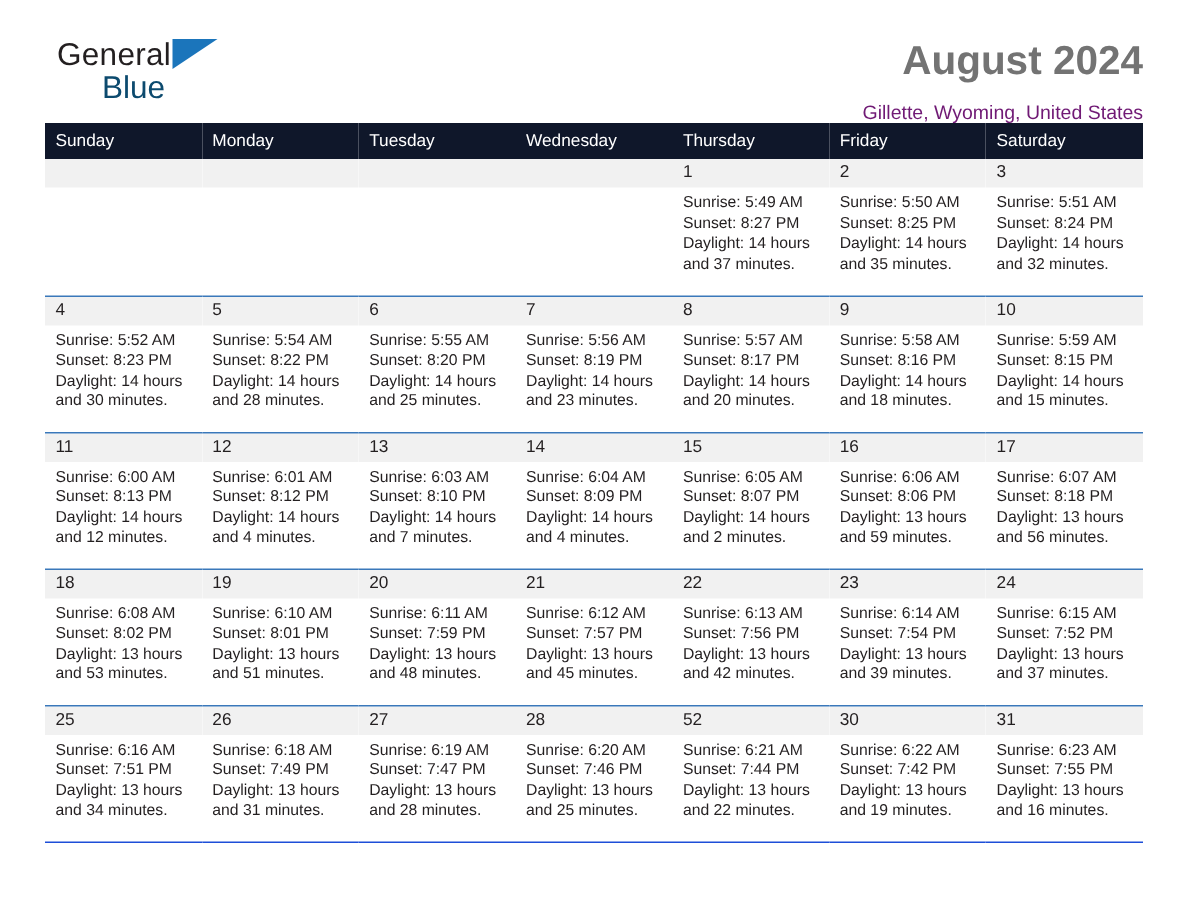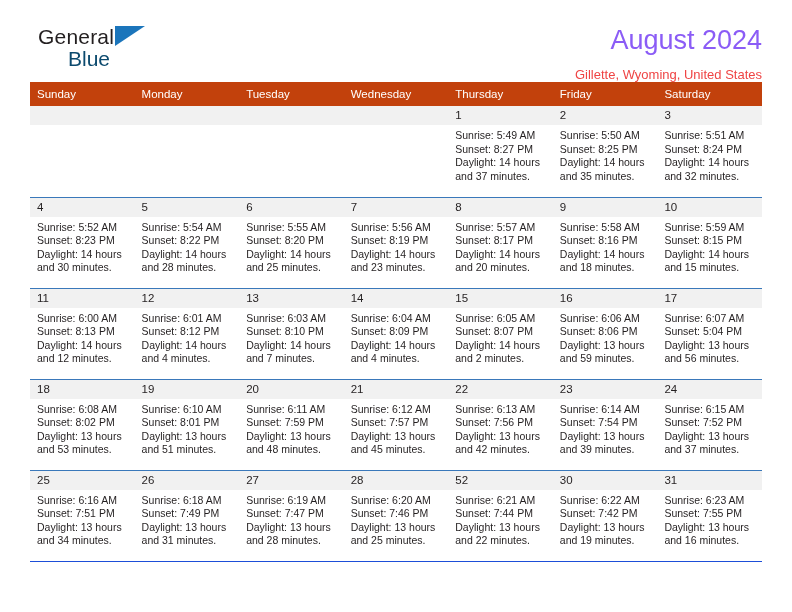--- a/index.html
+++ b/index.html
@@ -63,40 +63,40 @@
     margin-top: 1px;
     padding-left: 30px;
     display: block;
   }
 
   .title-block {
     text-align: right;
   }
   .cal-title {
     font-size: 27px;
-    font-weight: normal;
-    color: #8b5cf6;
+    font-weight: bold;
+    color: #737373;
     line-height: 1.1;
     margin: 0;
   }
   .cal-subtitle {
     font-size: 13px;
-    color: #ef4444;
+    color: #701a75;
     margin-top: 11px;
   }
 
   
   .calendar {
     width: 732px;
     border-collapse: collapse;
     table-layout: fixed;
     margin-top: 10px;
   }
   .calendar th {
-    background: #c2410c;
+    background: #0f172a;
     color: #ffffff;
     font-size: 11.5px;
     font-weight: normal;
     text-align: left;
     padding: 6px 0 6px 7px;
     height: 20px;
     box-sizing: border-box;
   }
   .calendar td {
     vertical-align: top;
@@ -313,21 +313,21 @@
             <div class="daybody">
               <div>Sunrise: 6:06 AM</div>
               <div>Sunset: 8:06 PM</div>
               <div class="daylight">Daylight: 13 hours and 59 minutes.</div>
             </div>
           </td>
           <td class="day-cell">
             <span class="daynum">17</span>
             <div class="daybody">
               <div>Sunrise: 6:07 AM</div>
-              <div>Sunset: 5:04 PM</div>
+              <div>Sunset: 8:18 PM</div>
               <div class="daylight">Daylight: 13 hours and 56 minutes.</div>
             </div>
           </td>
         </tr>
         <tr class="week-row">
           <td class="day-cell">
             <span class="daynum">18</span>
             <div class="daybody">
               <div>Sunrise: 6:08 AM</div>
               <div>Sunset: 8:02 PM</div>

